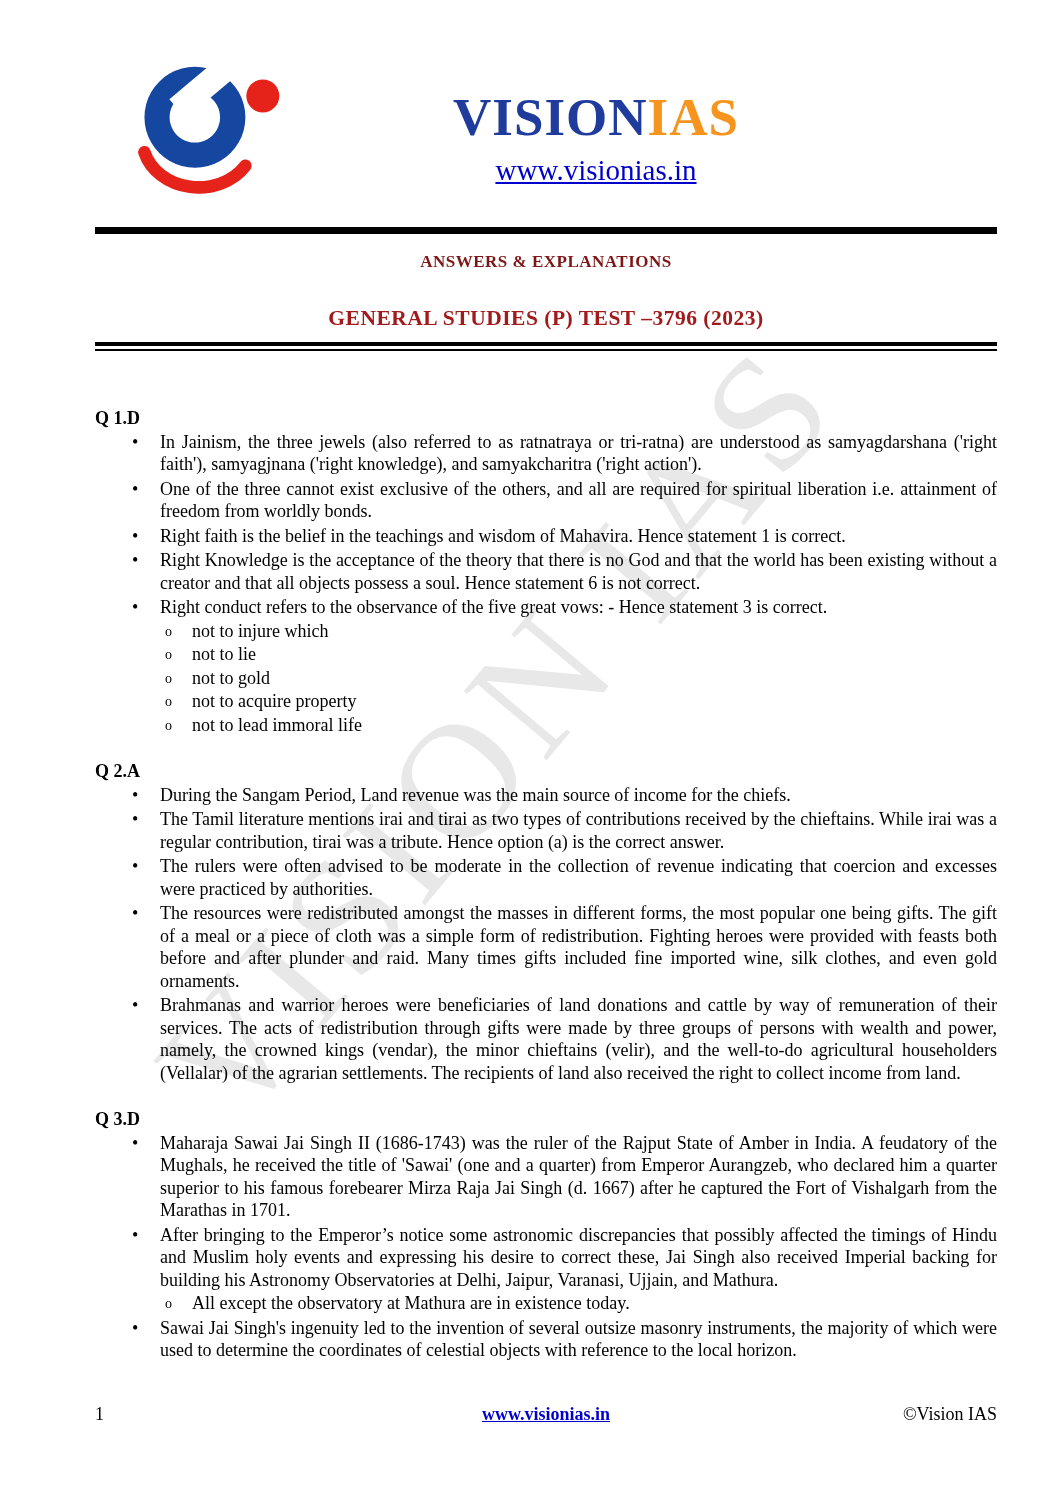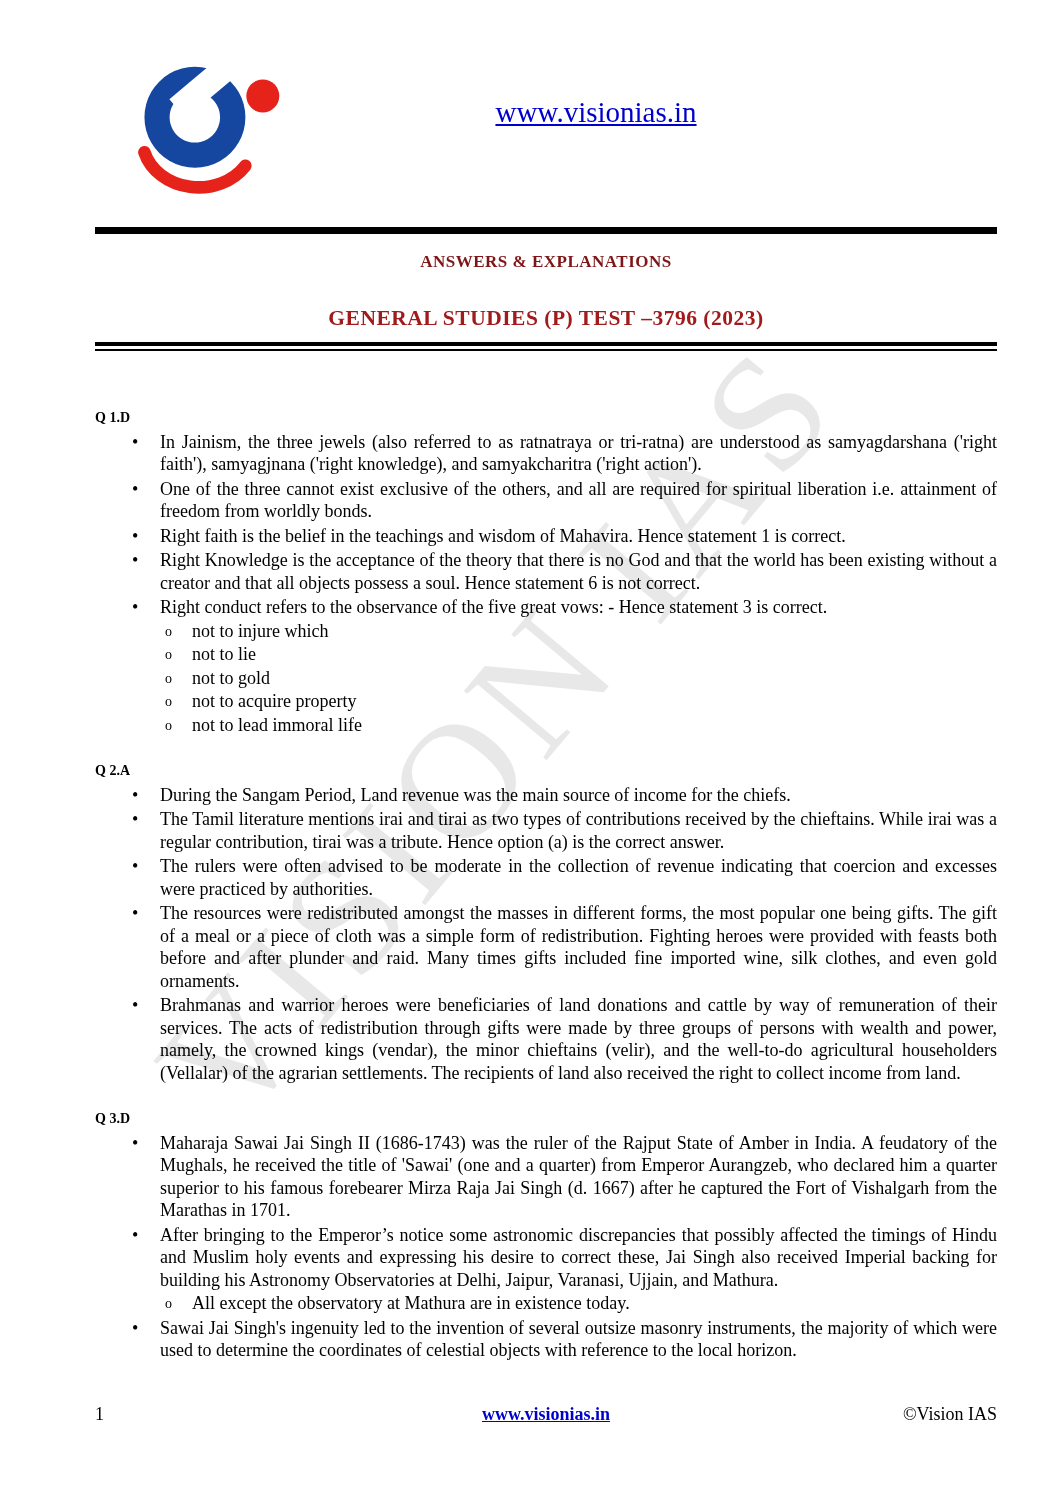--- a/index.html
+++ b/index.html
@@ -37,21 +37,21 @@
             color:var(--title-maroon,#7E1517); line-height:28px; }
   .title2 { font-size:21.5px; font-weight:700; letter-spacing:0.5px;
             color:var(--subtitle-red,#A11A1C); line-height:28px;margin-top:28px; }
 
   .double-rule { margin-top:10px; height:9px;
                  border-top:4px solid #000; border-bottom:2px solid #000; }
 
   
   .questions { margin-top:56px; }
   .question { margin-bottom:24px; }
-  .q-label { font-size:14px; font-weight:700; line-height:22.5px; margin-bottom:1px; }
+  .q-label { font-size:18px; font-weight:700; line-height:22.5px; margin-bottom:1px; }
   .bullets { list-style:none; }
   .bullets > li {
     position:relative; padding-left:65px; margin-bottom:2px;
     font-size:18px; line-height:22.5px; text-align:justify;
   }
   .bullets > li::before { content:"\2022"; position:absolute; left:37px; top:0; }
   .bold { font-weight:400; }
   .subs { list-style:none; margin-top:1px; }
   .subs > li { position:relative; padding-left:32px; margin-bottom:1px; text-align:justify; }
   .subs > li::before { content:"o"; position:absolute; left:5px; top:1px; font-size:14px; }
@@ -75,20 +75,21 @@
   <div class="header">
     <div class="logo">
       <svg width="165" height="138" viewBox="0 0 170 140" aria-hidden="true">
         <path style="fill:var(--logo-blue,#1546A0)" fill-rule="evenodd" d="M72,8 a52,52 0 1,0 0.1,0 Z M72,34 a26,26 0 1,1 -0.1,0 Z"></path>
         <rect x="72" y="-20" width="26" height="95" style="fill:#ffffff" transform="rotate(50 95 30)"></rect>
         <circle cx="142" cy="38" r="17" style="fill:var(--logo-red,#E5231B)"></circle>
         <path d="M20,96 a58,50 0 0,0 104,14" style="stroke:var(--logo-red,#E5231B)" stroke-width="13" fill="none" stroke-linecap="round"></path>
       </svg>
     </div>
     <div class="brand-wrap">
+      <div class="brand-name"><span class="vision">VISION</span><span class="ias">IAS</span></div>
       <a class="site-link">www.visionias.in</a>
     </div>
   </div>
 
   <div class="thick-rule"></div>
 
   <div class="title-block">
     <div class="title1">ANSWERS &amp; EXPLANATIONS</div>
     <div class="title2">GENERAL STUDIES (P) TEST –3796 (2023)</div>
   </div>

